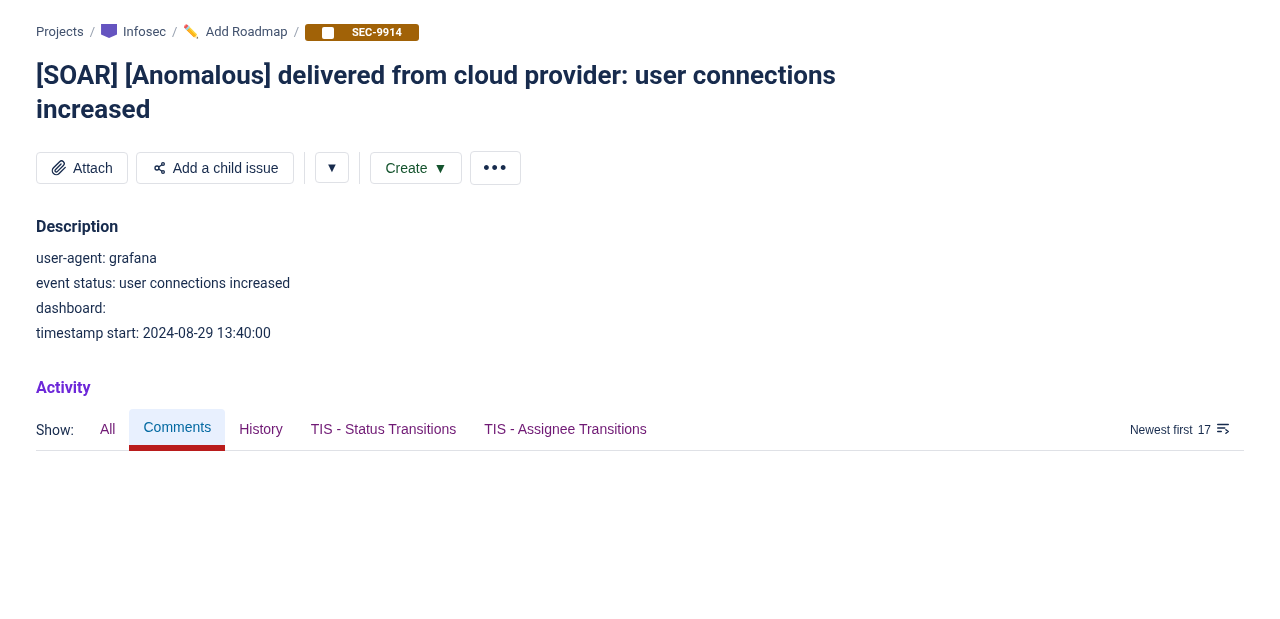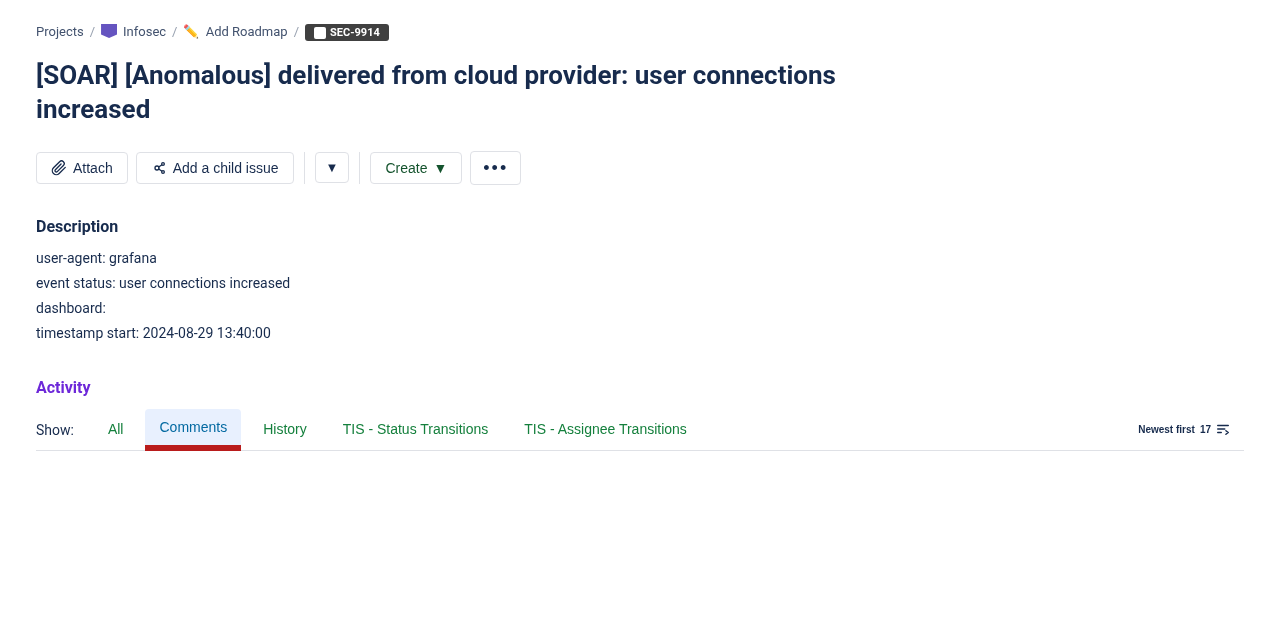--- a/index.html
+++ b/index.html
@@ -53,29 +53,29 @@
       background: #6554c0;
       clip-path: polygon(0 0, 100% 0, 100% 75%, 50% 100%, 0 75%);
       display: inline-block;
     }
 
     .pencil-icon {
       font-size: 13px;
     }
 
     .sec-badge {
-      background: #404040;
+      background: #a16207;
       color: #fff;
       font-size: 11px;
       font-weight: 700;
-      padding: 2px 9px;
+      padding: 2px 17px;
       border-radius: 3px;
       display: inline-flex;
       align-items: center;
-      gap: 4px;
+      gap: 18px;
     }
 
     .sec-badge-square {
       width: 12px;
       height: 12px;
       background: #fff;
       display: inline-block;
       border-radius: 2px;
     }
 
@@ -187,39 +187,39 @@
     .activity-title {
       font-size: 16px;
       font-weight: 700;
       color: #6d28d9;
       margin-bottom: 12px;
     }
 
     .activity-toolbar {
       display: flex;
       align-items: center;
-      gap: 8px;
+      gap: 0;
       border-bottom: 1px solid #dfe1e6;
       padding-bottom: 0;
     }
 
     .activity-show-label {
       font-size: 14px;
       color: #172b4d;
       margin-right: 12px;
       font-weight: 400;
     }
 
     .activity-filter-btn {
       padding: 10px 14px;
       border: none;
       background: transparent;
       cursor: pointer;
       font-size: 14px;
-      color: #15803d;
+      color: #701a75;
       border-radius: 4px 4px 0 0;
       border-bottom: 2px solid transparent;
       margin-bottom: -1px;
     }
 
     .activity-filter-btn.active {
       color: #0369a1;
       background: #e8f0fe;
       border-bottom: 6px solid #b91c1c;
       border-radius: 4px 4px 0 0;
@@ -232,23 +232,23 @@
     }
 
     .newest-first-btn {
       display: inline-flex;
       align-items: center;
       gap: 5px;
       padding: 10px 14px;
       border: none;
       background: transparent;
       cursor: pointer;
-      font-size: 10px;
-      color: #172b4d;
-      font-weight: 700;
+      font-size: 12px;
+      color: #172b4d;
+      font-weight: 400;
     }
 
     
     .icon-svg {
       display: inline-flex;
       align-items: center;
     }
   </style>
 </head>
 <body>

